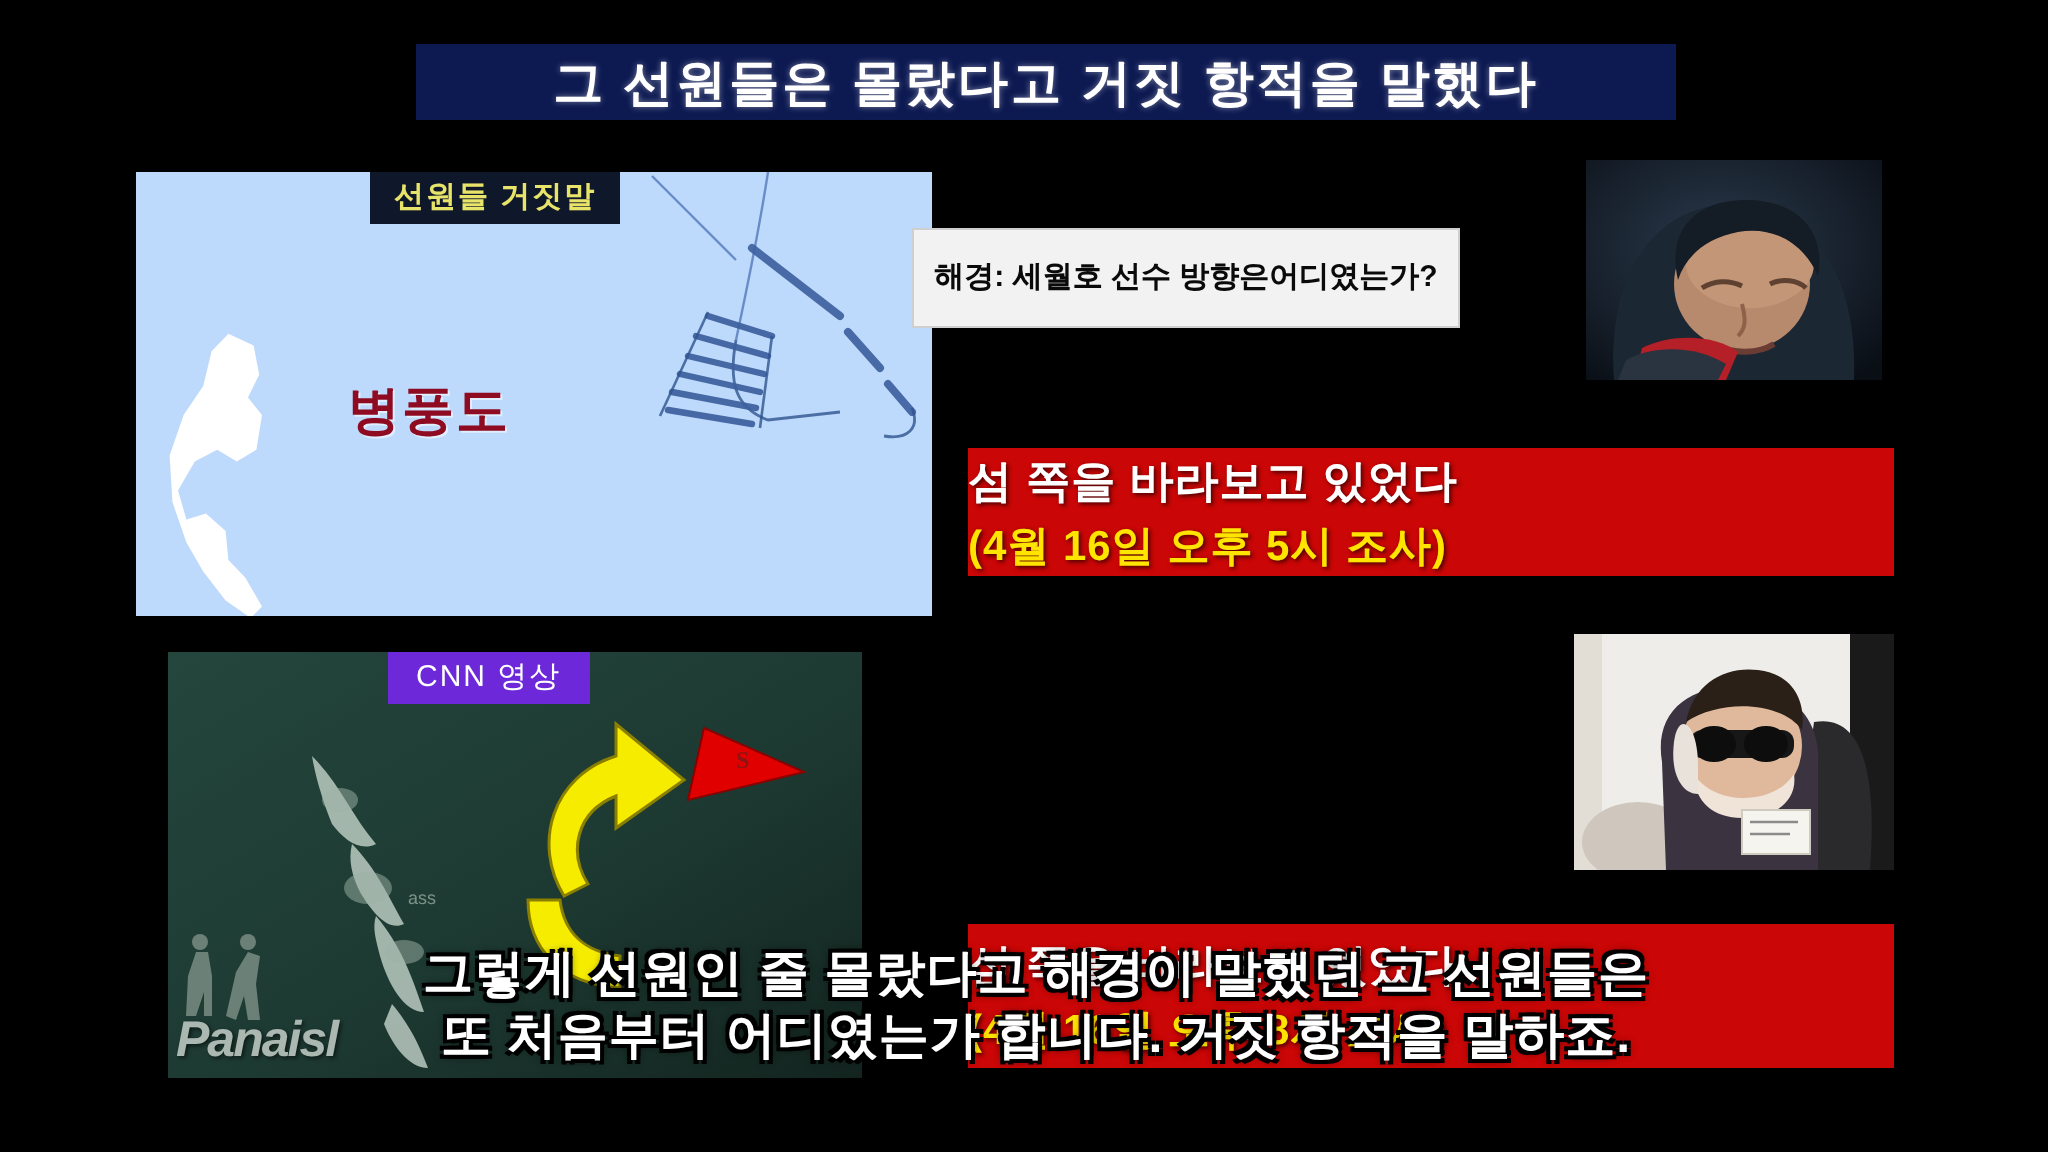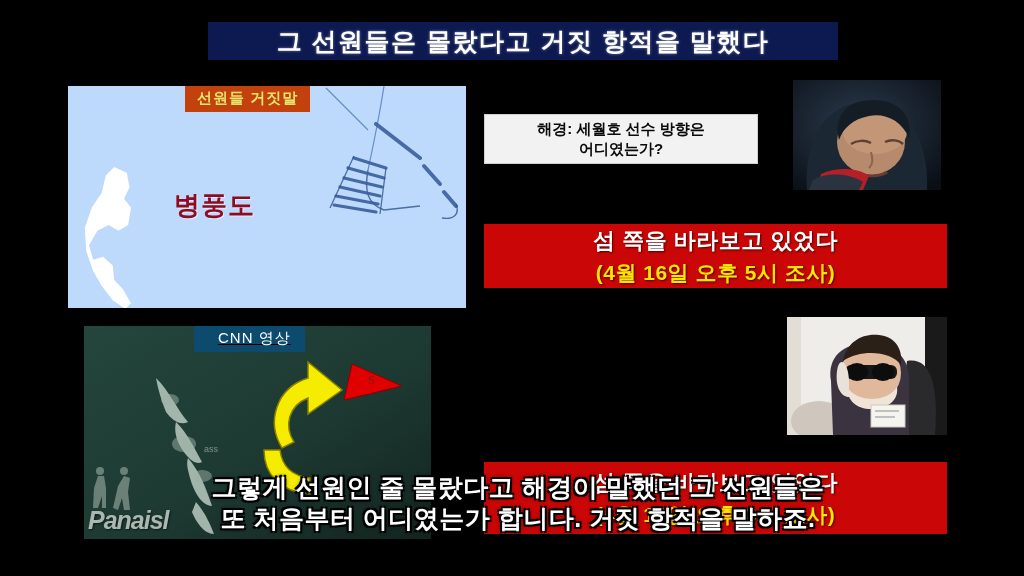--- a/index.html
+++ b/index.html
@@ -19,52 +19,52 @@
   .island{position:absolute;left:14px;top:78px;width:70px;height:145px;
     background:#ffffff;
     clip-path:polygon(46% 2%,64% 6%,68% 16%,60% 24%,70% 30%,66% 42%,52% 46%,
       38% 42%,22% 46%,10% 56%,16% 66%,30% 64%,44% 70%,46% 80%,
       58% 86%,70% 96%,62% 100%,44% 94%,28% 84%,16% 74%,6% 60%,
       4% 44%,14% 30%,28% 20%,34% 8%);
     filter:drop-shadow(0 0 1px rgba(255,255,255,.9));}
   .island-label{position:absolute;left:86px;top:102px;color:#8e0b22;font-size:26px;
     font-weight:bold;letter-spacing:1px;text-shadow:1px 1px 0 rgba(255,255,255,.55);margin-left:20px;}
   .maproute{position:absolute;left:0;top:0;width:398px;height:222px;}
-  .map-tag{position:absolute;left:117px;top:0px;background:#c2410c;padding:3px 12px 4px 12px;}
+  .map-tag{position:absolute;left:117px;top:0px;background:#0f172a;padding:3px 12px 4px 12px;}
   .map-tag span{color:#e8e46a;font-size:15px;font-weight:bold;letter-spacing:1px;}
 
   
-  .qbox{position:absolute;left:484px;top:114px;width:272px;height:48px;background:#f2f2f2;
-    display:flex;flex-direction:column;align-items:center;justify-content:center;
+  .qbox{position:absolute;left:456px;top:114px;width:272px;height:48px;background:#f2f2f2;
+    display:flex;align-items:center;justify-content:center;
     border:1px solid #cfcfcf;}
   .qbox span{color:#0a0a0a;font-size:15px;font-weight:bold;line-height:1.35;}
 
   
   .redbox{position:absolute;background:#ca0606;display:flex;flex-direction:column;
-    align-items:center;justify-content:center;}
+    align-items:flex-start;justify-content:center;}
   .redbox .l1{color:#ffffff;font-size:22px;font-weight:bold;letter-spacing:.5px;
     text-shadow:1px 1px 2px rgba(0,0,0,.65);}
   .redbox .l2{color:#ffe400;font-size:21px;font-weight:bold;letter-spacing:.5px;
     text-shadow:1px 1px 2px rgba(0,0,0,.65);margin-top:3px;}
   #redbox-top{left:484px;top:224px;width:463px;height:64px;}
   #redbox-bottom{left:484px;top:462px;width:463px;height:72px;}
 
   
   .portrait{position:absolute;overflow:hidden;}
   .pcap{position:absolute;width:100%;text-align:center;color:#fff;font-size:15px;
     font-weight:bold;letter-spacing:.5px;text-shadow:1px 1px 2px #000;}
   #portrait-top{left:793px;top:80px;width:148px;height:110px;background:#17212e;}
   #portrait-bottom{left:787px;top:317px;width:160px;height:118px;background:#e9e7e2;}
   #cap-top{left:793px;top:194px;}
   #cap-bottom{left:787px;top:437px;}
 
   
   .cnnpanel{position:absolute;left:84px;top:326px;width:347px;height:213px;
     background:#1e3b33;overflow:hidden;}
-  .cnn-tag{position:absolute;left:110px;top:0px;background:#0c4a6e;padding:3px 14px 4px 24px;text-decoration:underline;}
+  .cnn-tag{position:absolute;left:110px;top:0px;background:#6d28d9;padding:3px 14px 4px 14px;}
   .cnn-tag span{color:#ffffff;font-size:15px;letter-spacing:1px;}
   .watermark{position:absolute;left:4px;bottom:4px;color:#cfd8d2;font-size:25px;
     font-weight:bold;font-style:italic;opacity:.8;letter-spacing:-1px;
     text-shadow:1px 1px 2px rgba(0,0,0,.7);}
 
   
   .subtitle{position:absolute;left:0;top:472px;width:1024px;text-align:center;
     line-height:1.25;}
   .subtitle div{color:#ffffff;font-size:25px;font-weight:bold;letter-spacing:.5px;
     text-shadow:-2px -2px 0 #000,2px -2px 0 #000,-2px 2px 0 #000,2px 2px 0 #000,

